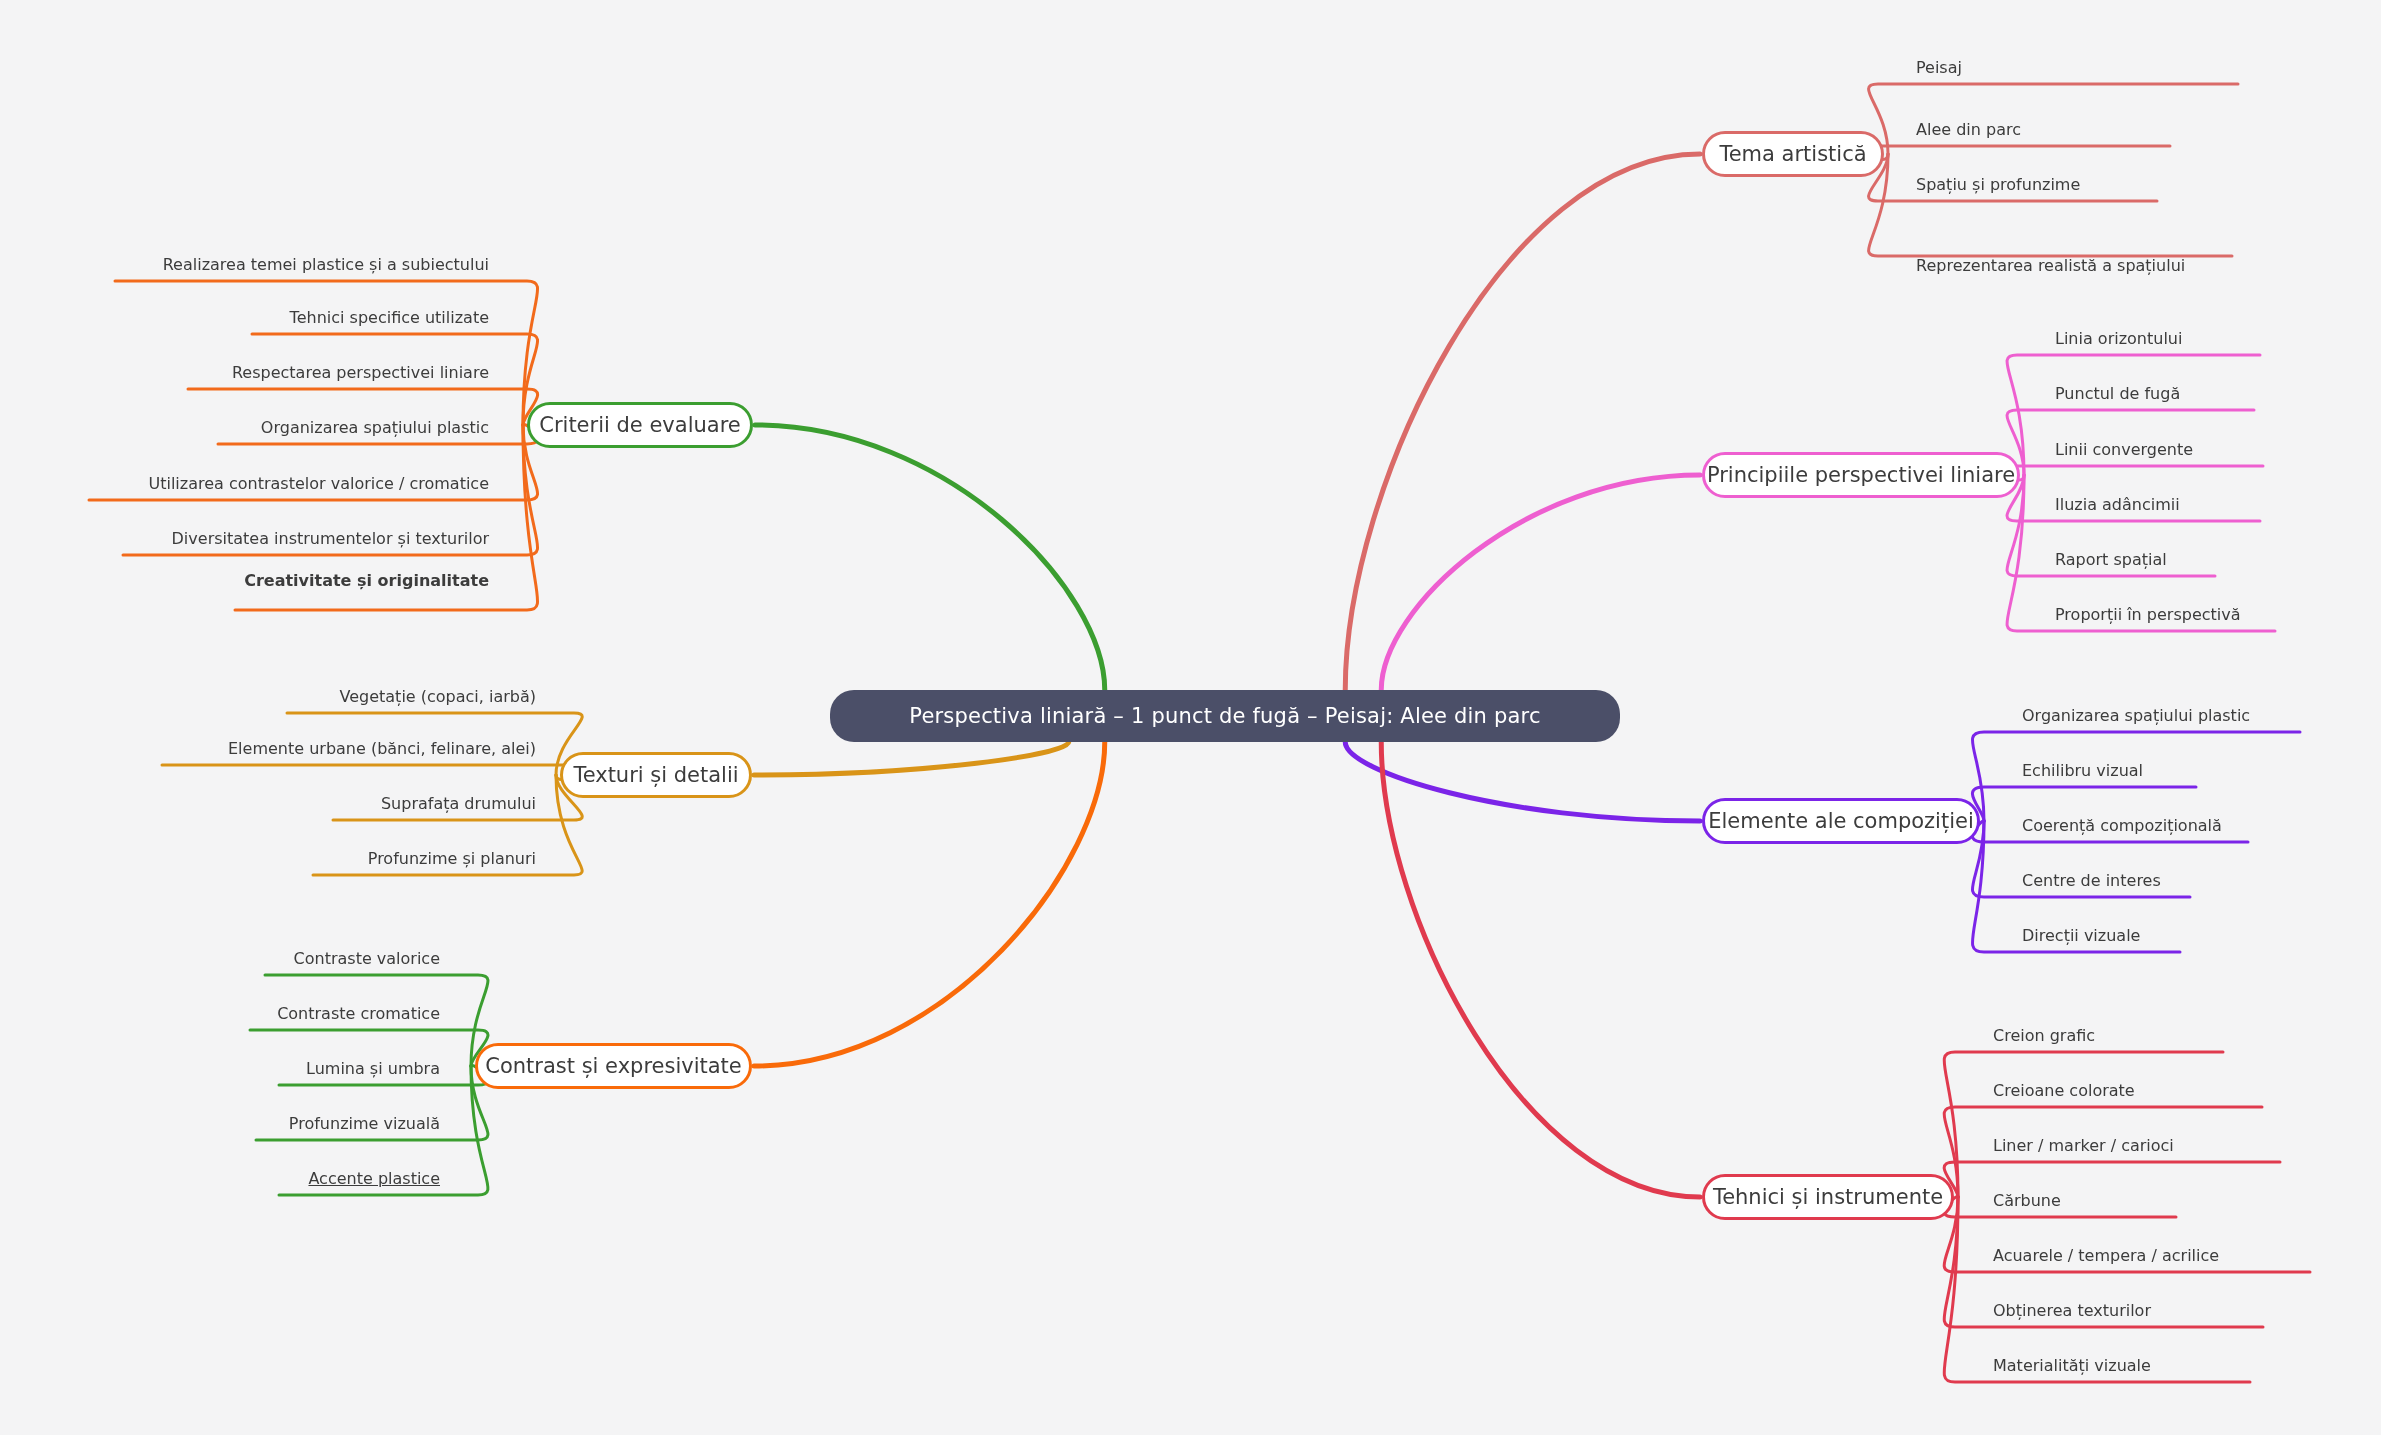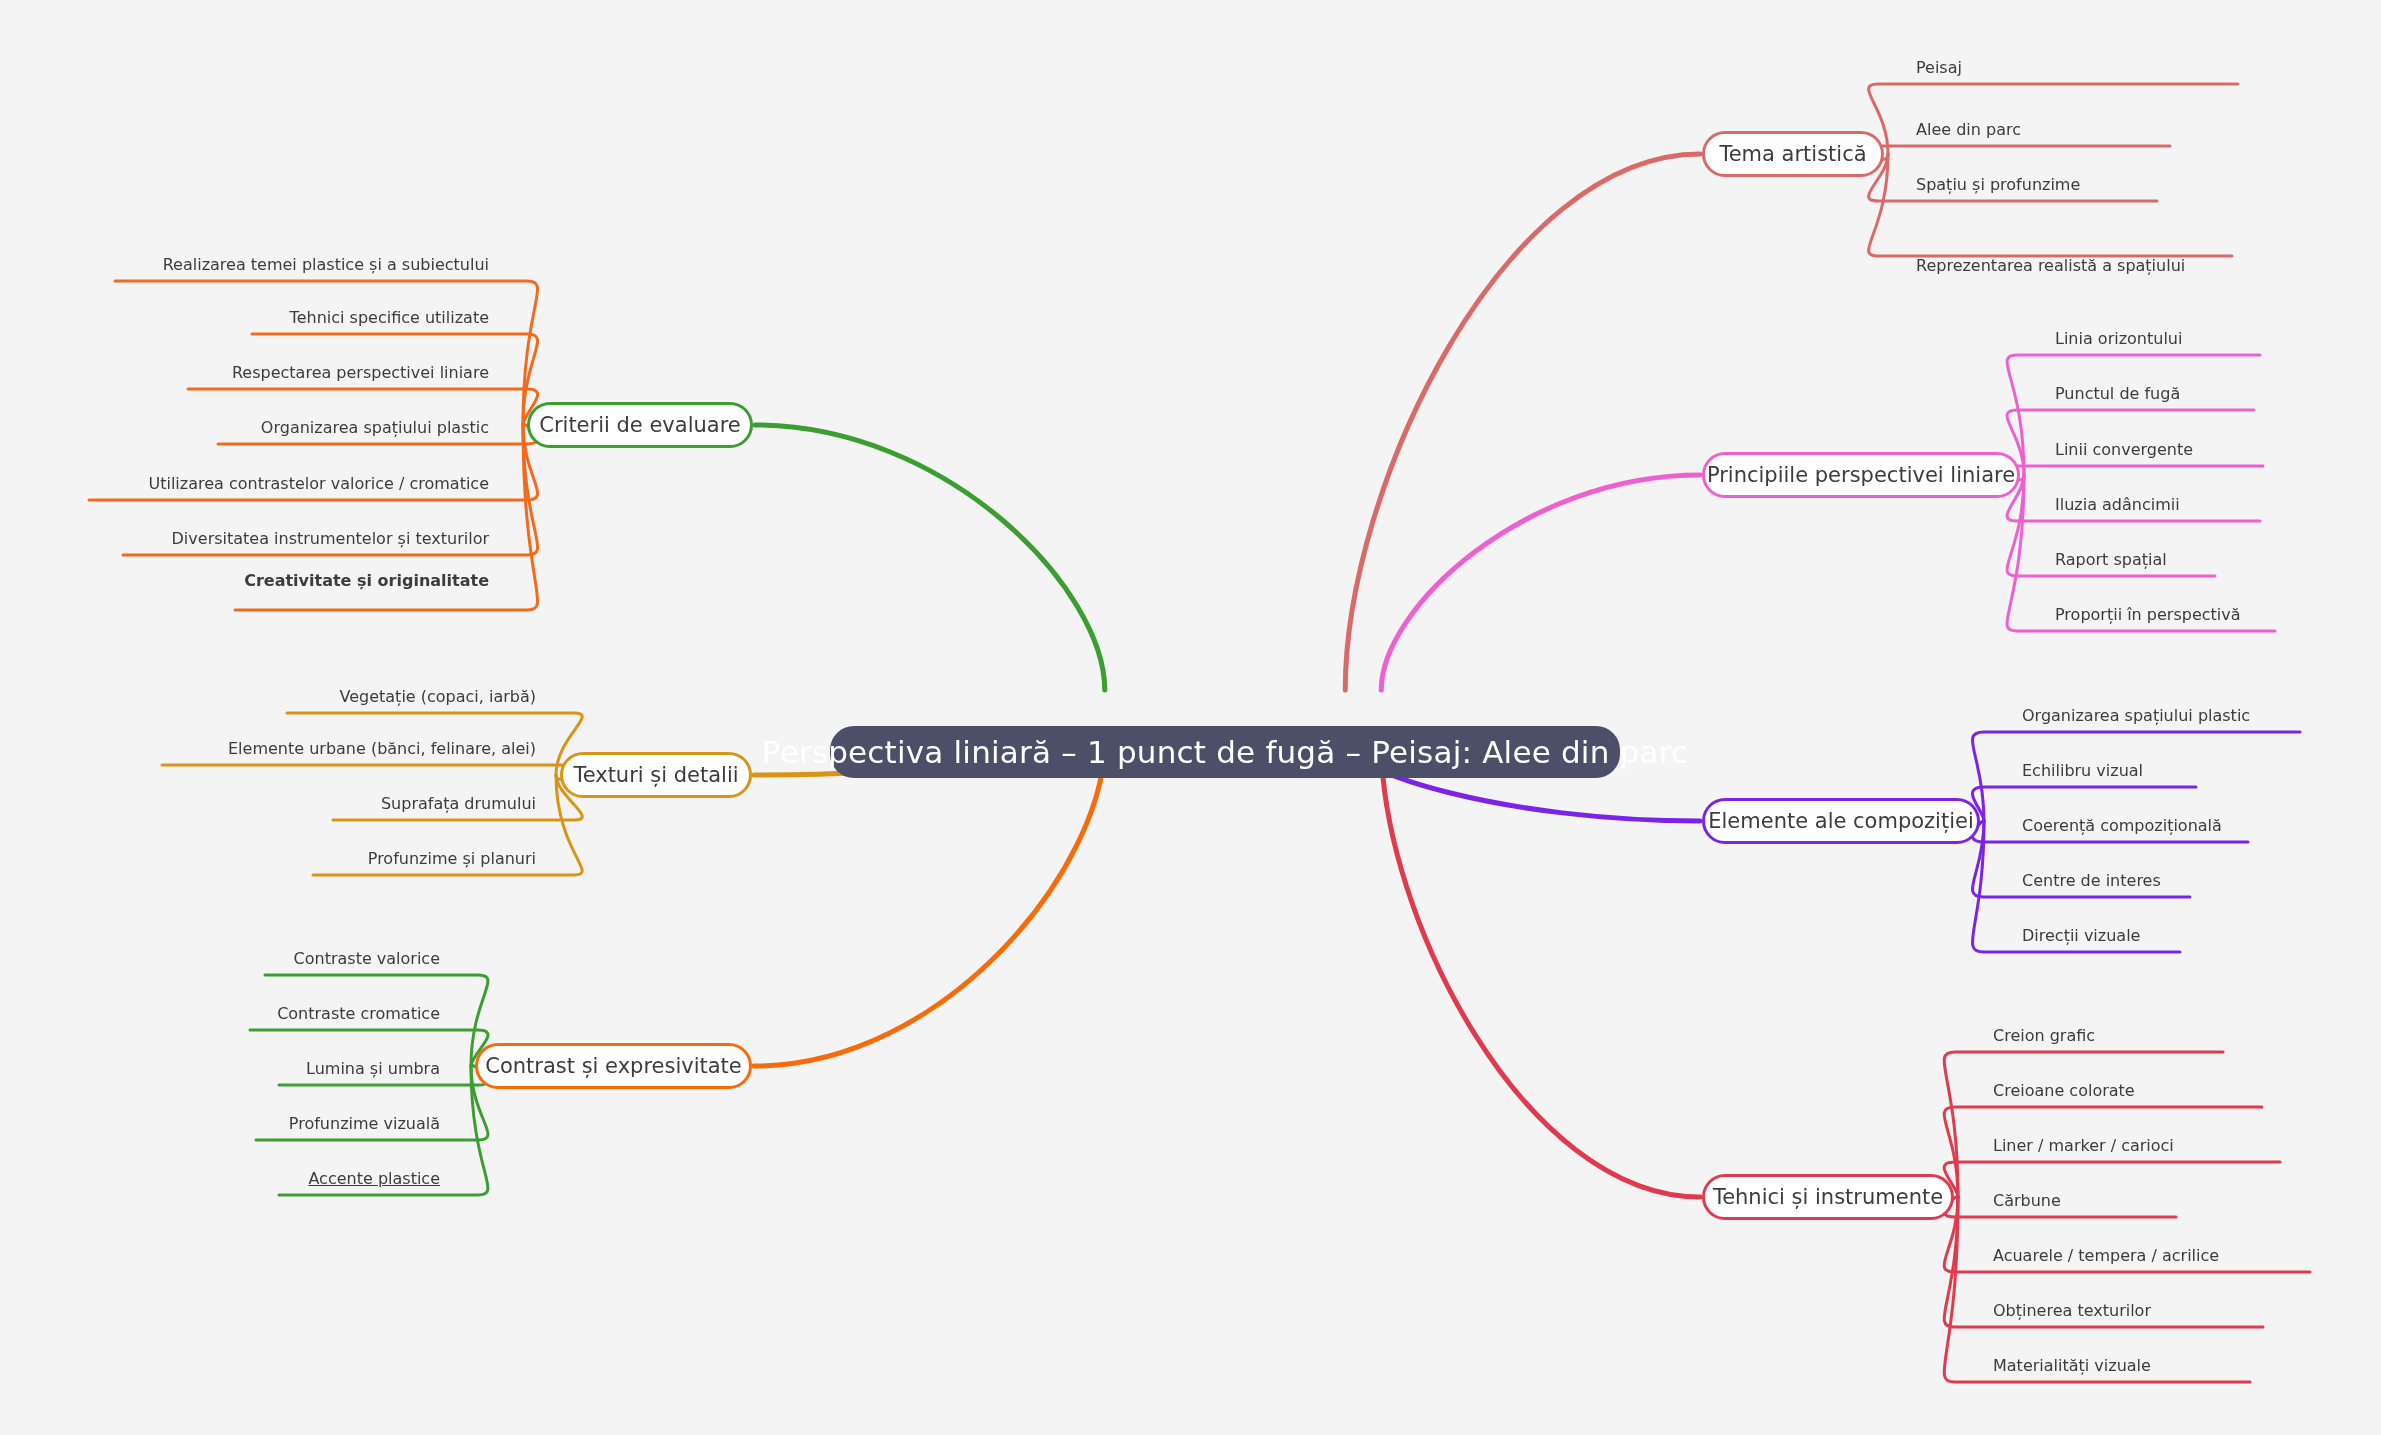--- a/index.html
+++ b/index.html
@@ -13,26 +13,25 @@
   #canvas{position:absolute;left:0;top:0;width:2381px;height:1435px;}
   svg#links{position:absolute;left:0;top:0;width:2381px;height:1435px;pointer-events:none;}
 
   
   .root-node{
     position:absolute;
     display:flex;align-items:center;justify-content:center;
     background:#4b4f68;
     border-radius:24px;
     color:#ffffff;
-    font-size:31px;
+    font-size:21px;
     letter-spacing:.2px;
     white-space:nowrap;
     padding:0 30px;
     box-sizing:border-box;
-    margin-top:36px;
   }
 
   
   .branch-node{
     position:absolute;
     display:flex;align-items:center;justify-content:center;
     background:#ffffff;
     border:3px solid #888;
     border-radius:24px;
     color:#3c3c3c;

